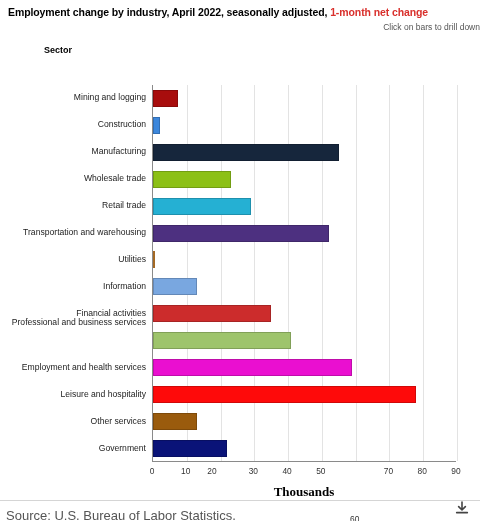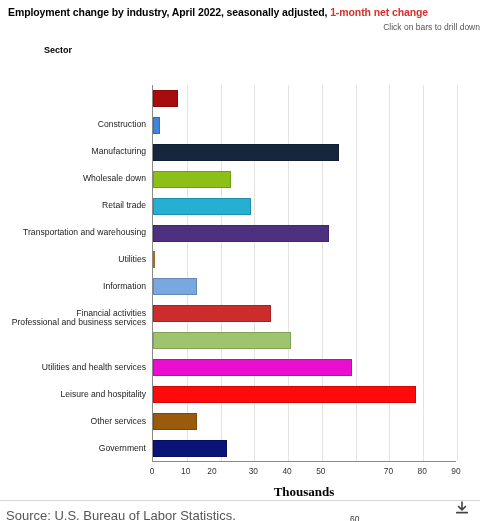--- a/index.html
+++ b/index.html
@@ -98,30 +98,31 @@
 
   <div class="title">
     <span>Employment change by industry, April 2022, seasonally adjusted, </span><span class="accent">1-month net change</span>
   </div>
 
   <div class="subtitle">Click on bars to drill down</div>
 
   <div class="axis-group-label">Sector</div>
 
   <div class="ylabels" id="ylabels">
+      <div class="ylabel" style="top: 7.46429px;">Mining and logging</div>
       <div class="ylabel" style="top: 34.3929px;">Construction</div>
       <div class="ylabel" style="top: 61.3214px;">Manufacturing</div>
-      <div class="ylabel" style="top: 88.25px;">Wholesale down</div>
+      <div class="ylabel" style="top: 88.25px;">Wholesale trade</div>
       <div class="ylabel" style="top: 115.179px;">Retail trade</div>
       <div class="ylabel" style="top: 142.107px;">Transportation and warehousing</div>
       <div class="ylabel" style="top: 169.036px;">Utilities</div>
       <div class="ylabel" style="top: 222.893px;">Financial activities</div>
       <div class="ylabel" style="top: 195.964px;">Information</div>
       <div class="ylabel" style="top: 232px;">Professional and business services</div>
-      <div class="ylabel" style="top: 276.75px;">Utilities and health services</div>
+      <div class="ylabel" style="top: 276.75px;">Employment and health services</div>
       <div class="ylabel" style="top: 303.679px;">Leisure and hospitality</div>
       <div class="ylabel" style="top: 330.607px;">Other services</div>
       <div class="ylabel" style="top: 357.536px;">Government</div>
     </div>
 
   <div class="plot" id="plot">
     <div id="grid">
         <div class="gridline" style="left: 33.7778px;"></div>
         <div class="gridline" style="left: 67.5556px;"></div>
         <div class="gridline" style="left: 101.333px;"></div>

